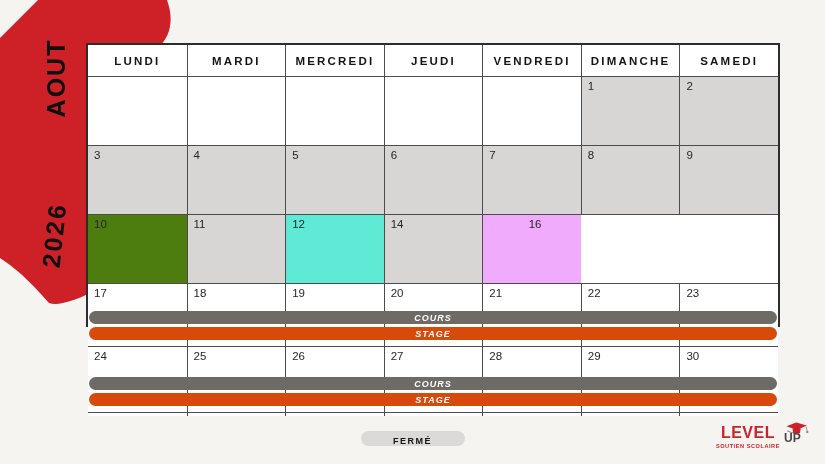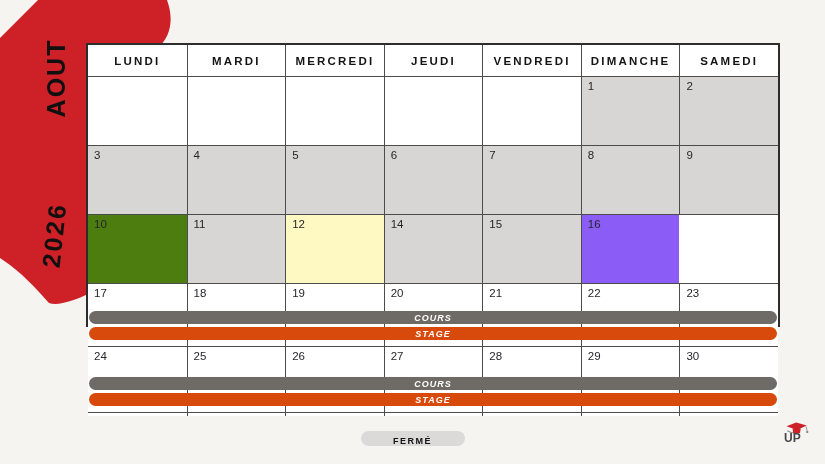--- a/index.html
+++ b/index.html
@@ -128,24 +128,23 @@
           <div class="day shaded" style="background: rgb(215, 214, 212);">4</div>
           <div class="day shaded" style="background: rgb(215, 214, 212);">5</div>
           <div class="day shaded" style="background: rgb(215, 214, 212);">6</div>
           <div class="day shaded" style="background: rgb(215, 214, 212);">7</div>
           <div class="day shaded" style="background: rgb(215, 214, 212);">8</div>
           <div class="day shaded" style="background: rgb(215, 214, 212);">9</div>
         </div>
         <div class="week" style="height: 69px;">
           <div class="day shaded" style="background: #4d7c0f;">10</div>
           <div class="day shaded" style="background: rgb(215, 214, 212);">11</div>
-          <div class="day shaded" style="background: #fef9c3;">12</div>
+          <div class="day shaded" style="background: #5eead4;">12</div>
           <div class="day shaded" style="background: rgb(215, 214, 212);">14</div>
-          <div class="day shaded" style="background: rgb(215, 214, 212);">15</div>
-          <div class="day shaded" style="background: #8b5cf6;">16</div>
+          <div class="day shaded" style="background: #f0abfc; text-align: center;">16</div>
         </div>
         <div class="week" style="height: 63px;">
           <div class="day">17</div>
           <div class="day">18</div>
           <div class="day">19</div>
           <div class="day">20</div>
           <div class="day">21</div>
           <div class="day">22</div>
           <div class="day">23</div>
           <div class="bars">
@@ -176,20 +175,24 @@
           <div class="day"></div>
         </div>
       </div>
   </div>
 
   <div class="ferme-pill">
     <span>FERMÉ</span>
   </div>
 
   <div class="logo">
+    <div class="logo-left">
+      <div class="level-word" style="color: rgb(205, 33, 39);">LEVEL</div>
+      <div class="tagline" style="color: rgb(205, 33, 39);">SOUTIEN SCOLAIRE</div>
+    </div>
     <div class="logo-right">
       <svg class="cap-icon" viewBox="0 0 32 20" aria-hidden="true">
         <path d="M3 13 Q 11 18 20 15" stroke="#8d8d8d" stroke-width="1.4" fill="none"></path>
         <polygon points="2,7 15,2 29,6 16,12" fill="#cd2127"></polygon>
         <path d="M10 10 L 21 10 L 20 16 L 11 16 Z" fill="#cd2127"></path>
         <line x1="28" y1="7" x2="29.5" y2="13" stroke="#8d8d8d" stroke-width="1.2"></line>
         <circle cx="29.6" cy="14.5" r="1.6" fill="#8d8d8d"></circle>
       </svg>
       <div class="up-word" style="color: rgb(69, 69, 74);">UP</div>
     </div>

